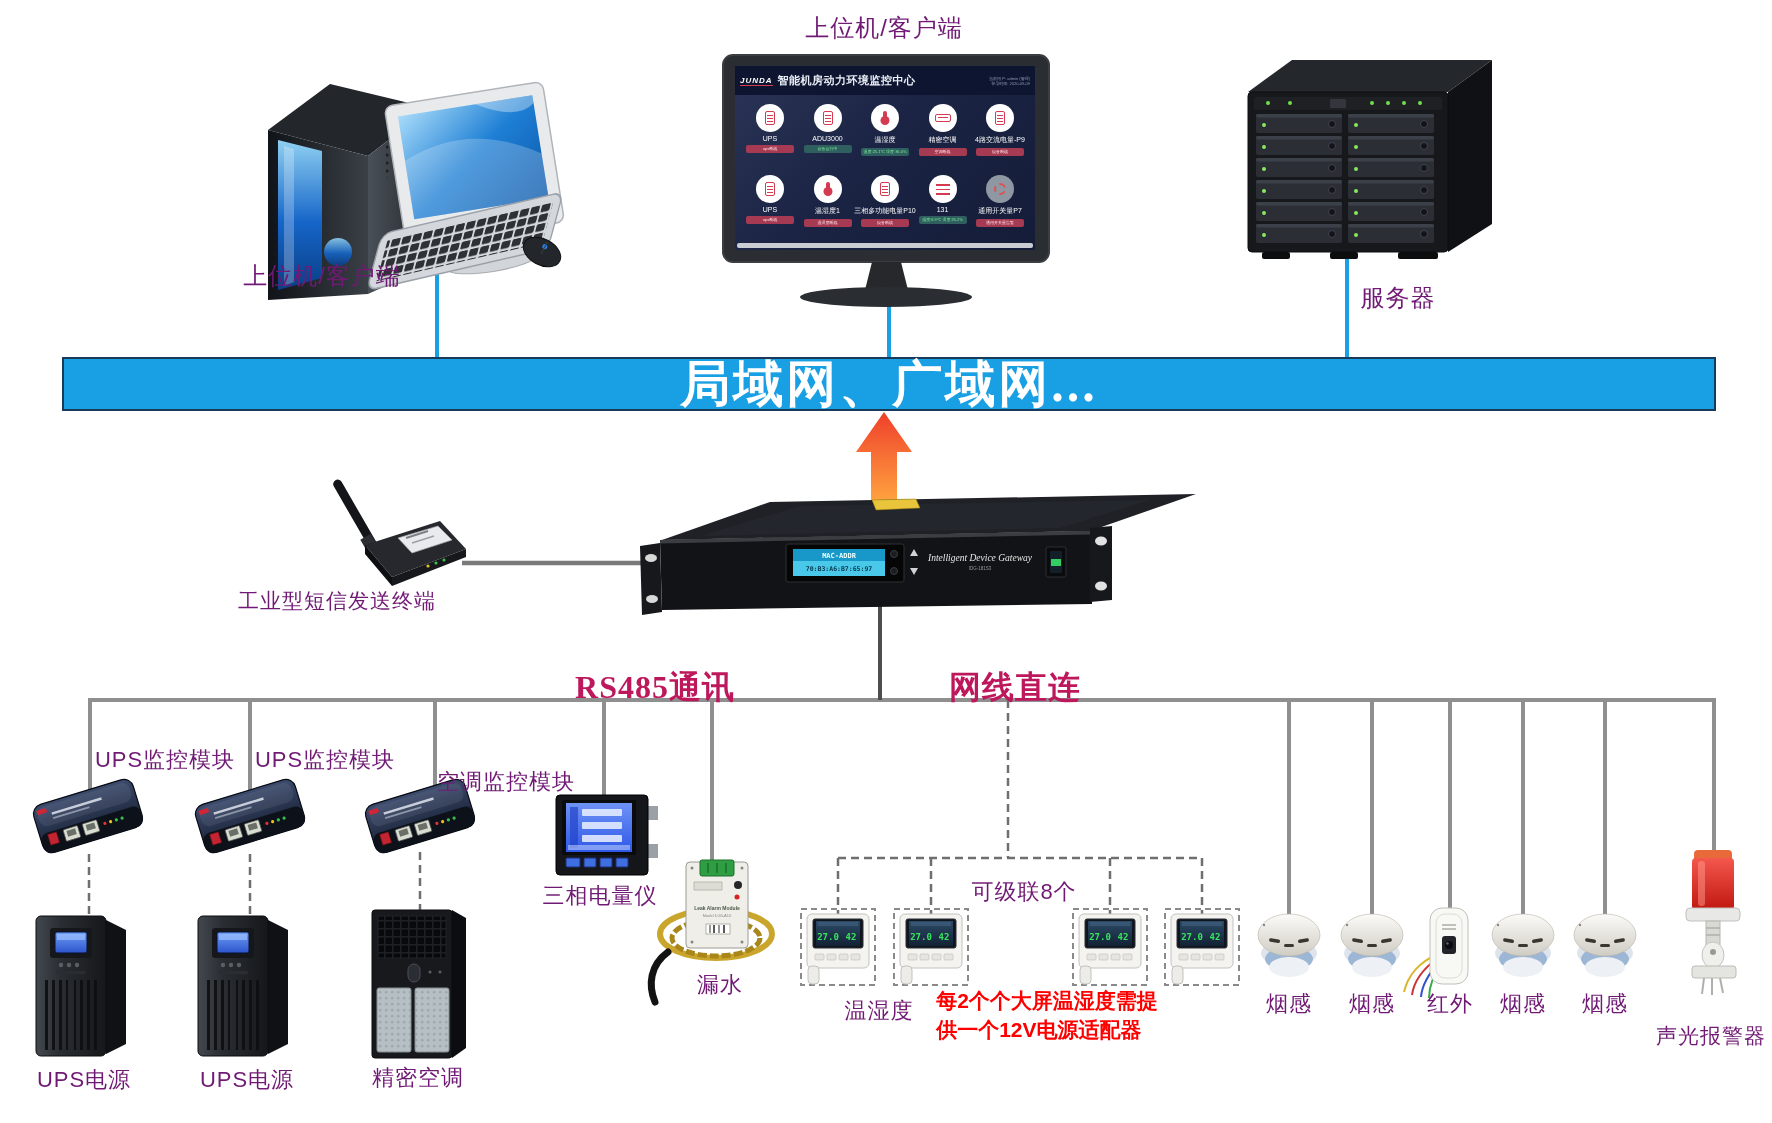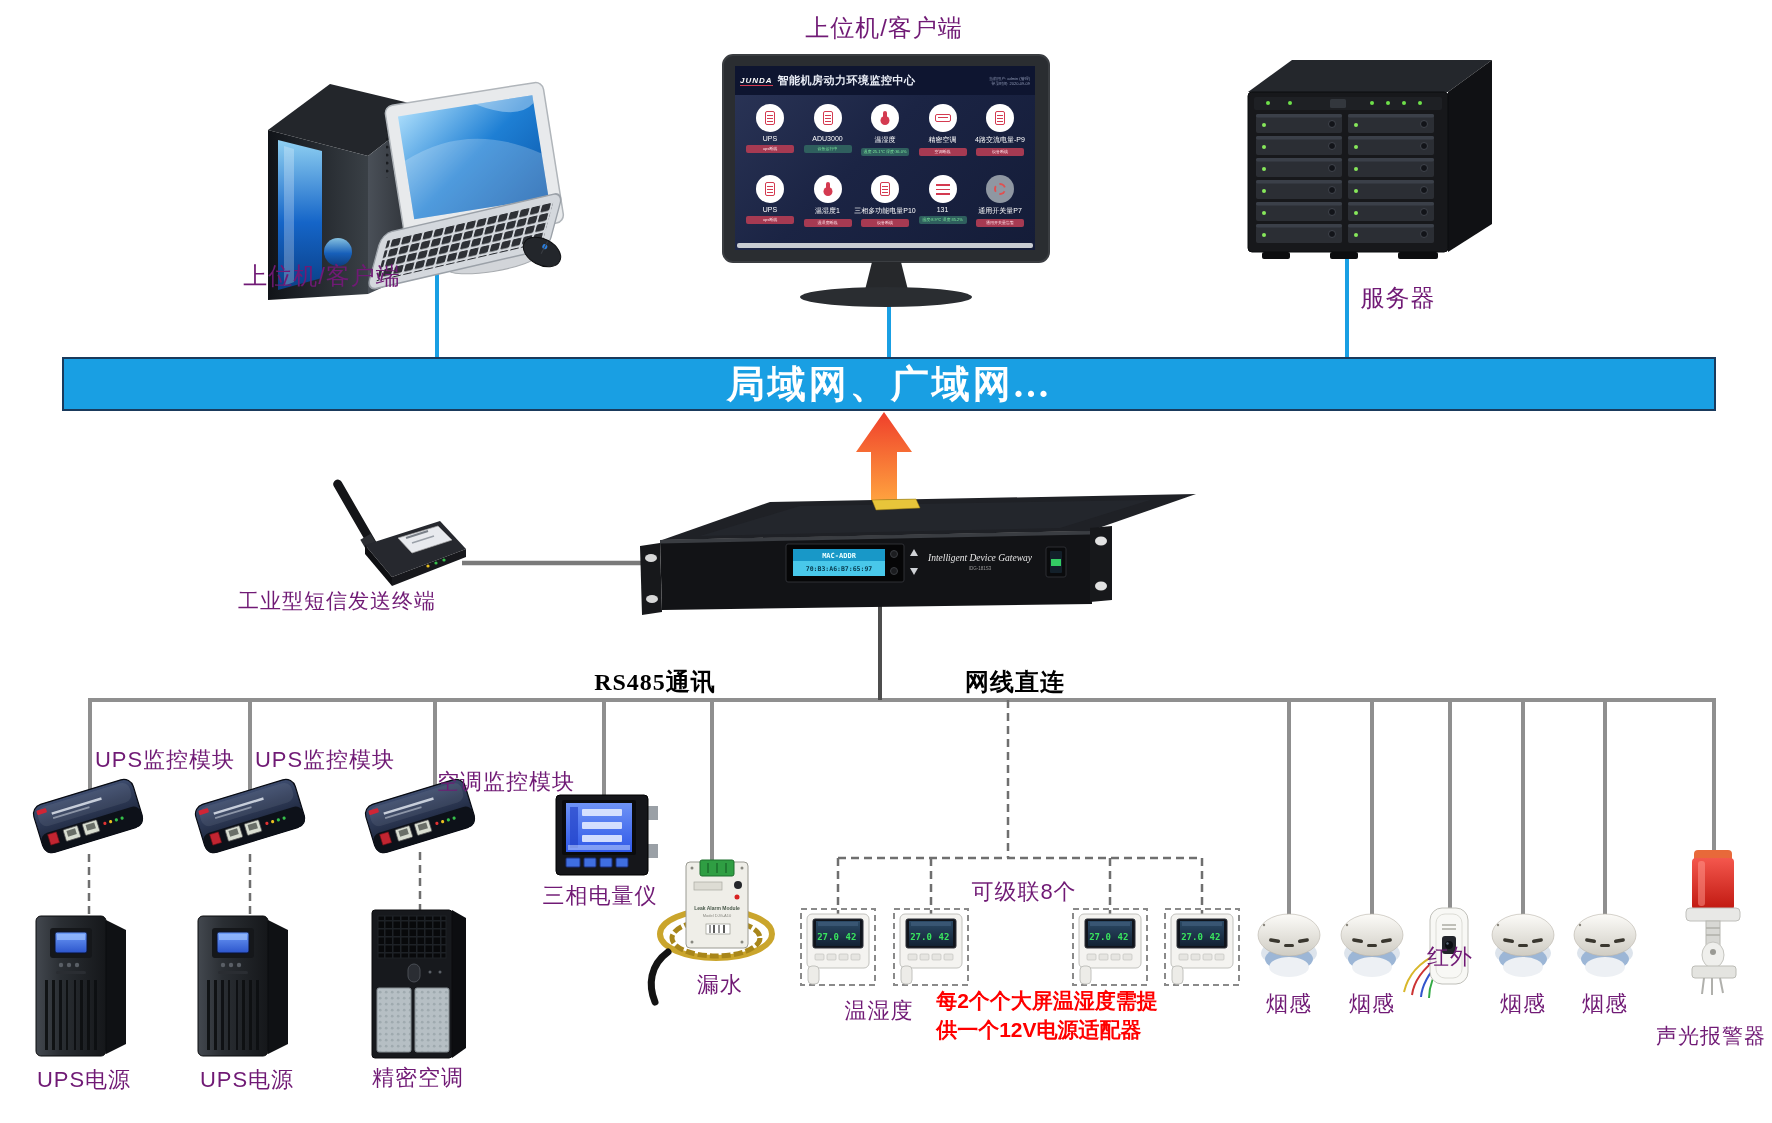--- a/index.html
+++ b/index.html
@@ -2,27 +2,27 @@
 <html><head>
 <meta charset="utf-8">
 <style>
   html,body{margin:0;padding:0;background:#ffffff;}
   .stage{position:relative;width:1772px;height:1123px;background:#ffffff;overflow:hidden;
          font-family:"Liberation Sans","DejaVu Sans",sans-serif;}
   svg{position:absolute;left:0;top:0;}
   .lbl{position:absolute;transform:translateX(-50%);white-space:nowrap;color:#701a75;
        font-size:22px;font-weight:500;letter-spacing:1px;}
   .lbl-big{font-size:24px;}
-  .lbl-red{color:#000000;font-weight:bold;font-family:"Liberation Serif","DejaVu Serif",serif;font-size:24px;}
+  .lbl-red{color:#be185d;font-weight:bold;font-family:"Liberation Serif","DejaVu Serif",serif;font-size:32px;}
   .note-red{position:absolute;transform:translateX(-50%);text-align:left;color:#ff0000;
             font-weight:bold;font-size:21px;line-height:29px;white-space:nowrap;}
   
   .netbar{position:absolute;left:62px;top:357px;width:1654px;height:54px;background:#199fe3;
           border:2px solid #1a3a5c;box-sizing:border-box;display:flex;align-items:center;justify-content:center;}
-  .netbar-text{color:#ffffff;font-size:38px;font-weight:bold;letter-spacing:3px;
+  .netbar-text{color:#ffffff;font-size:50px;font-weight:bold;letter-spacing:3px;
                font-family:"Liberation Serif","DejaVu Serif",serif;}
   
   .screen{position:absolute;left:735px;top:66px;width:300px;height:184px;overflow:hidden;
           background:linear-gradient(135deg,#2b3557 0%,#1b2444 45%,#141c38 100%);}
   .scr-head{position:absolute;left:0;top:0;right:0;height:29px;background:#0e1530;
             display:flex;align-items:center;padding:0 5px;box-sizing:border-box;}
   .scr-logo{color:#ffffff;font-weight:bold;font-style:italic;font-size:8px;letter-spacing:1px;
             border-bottom:1px solid #d43a50;margin-right:5px;}
   .scr-title{color:#e9edf6;font-size:11px;font-weight:bold;letter-spacing:0.5px;}
   .scr-user{margin-left:auto;text-align:right;color:#8d97b3;font-size:4px;line-height:5px;}
@@ -538,21 +538,21 @@
 <div class="lbl" style="left:600px;top:881px;">三相电量仪</div>
 <div class="lbl" style="left:720px;top:970px;">漏水</div>
 <div class="lbl" style="left:1024px;top:877px;">可级联8个</div>
 <div class="lbl" style="left:879px;top:996px;">温湿度</div>
 <div class="note-red" style="left:1047px;top:986px;">
   <span>每2个个大屏温湿度需提</span><br>
   <span>供一个12V电源适配器</span>
 </div>
 <div class="lbl" style="left:1289px;top:989px;">烟感</div>
 <div class="lbl" style="left:1372px;top:989px;">烟感</div>
-<div class="lbl" style="left:1450px;top:942px;">红外</div>
+<div class="lbl" style="left:1450px;top:989px;">红外</div>
 <div class="lbl" style="left:1523px;top:989px;">烟感</div>
 <div class="lbl" style="left:1605px;top:989px;">烟感</div>
 <div class="lbl" style="left:1711px;top:1022px;font-size:21px;">声光报警器</div>
 <div class="lbl" style="left:84px;top:1065px;">UPS电源</div>
 <div class="lbl" style="left:247px;top:1065px;">UPS电源</div>
 <div class="lbl" style="left:418px;top:1063px;">精密空调</div>
 
 </div>
 
 </body></html>

